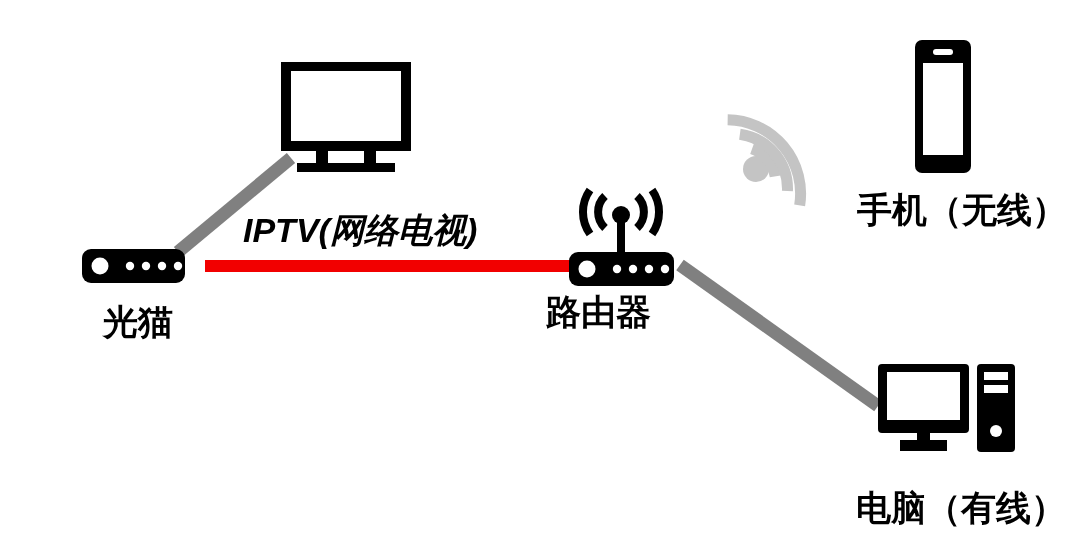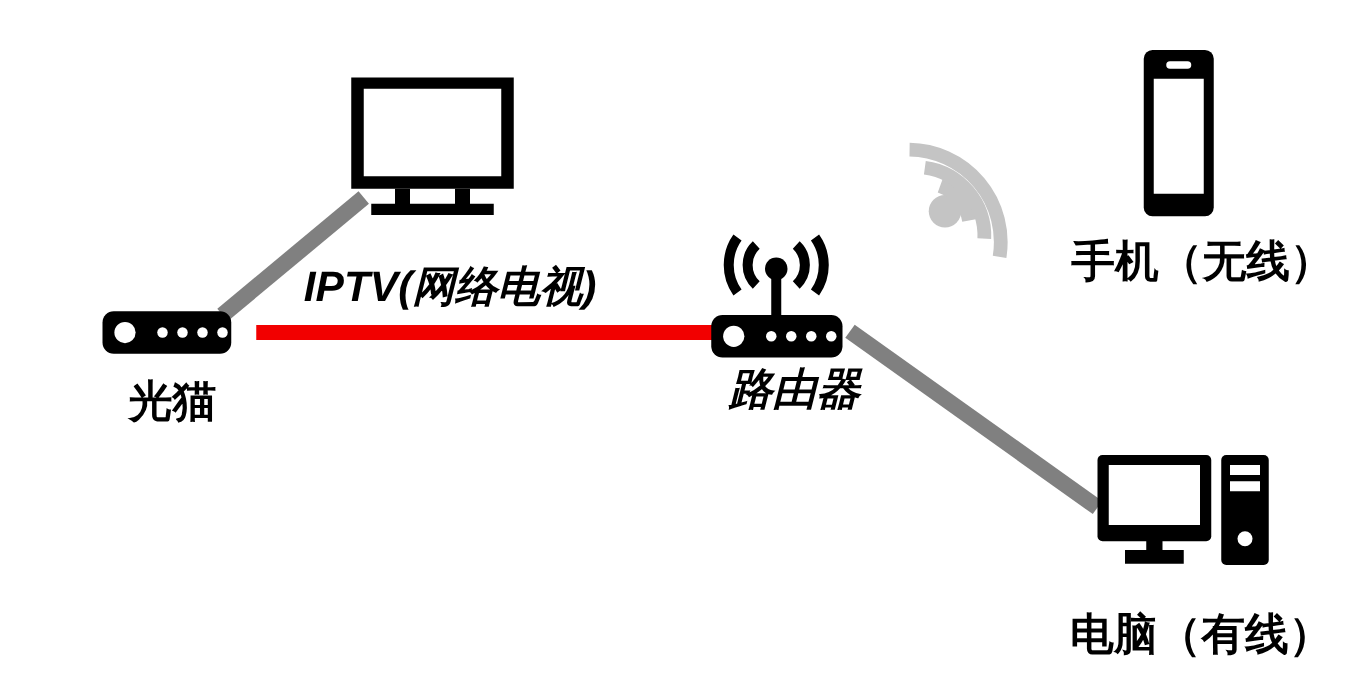--- a/index.html
+++ b/index.html
@@ -41,21 +41,21 @@
   }
   .label-iptv {
     font-family: "Liberation Sans", "DejaVu Sans", sans-serif;
     font-size: 34px;
     font-style: italic;
     font-weight: 700;
     margin-top: 25px;
   }
   #label-modem   { left: 103px; top: 289px; margin-top: 16px; }
   #label-iptv    { left: 243px; top: 188px; }
-  #label-router  { left: 583px; top: 295px; font-style: italic; }
+  #label-router  { left: 546px; top: 295px; }
   #label-phone   { left: 857px; top: 193px; }
   #label-pc      { left: 856px; top: 491px; }
 </style>
 </head>
 <body>
 
 <div id="diagram-root">
 
   <svg class="canvas" viewBox="0 0 1087 540" xmlns="http://www.w3.org/2000/svg">
 

